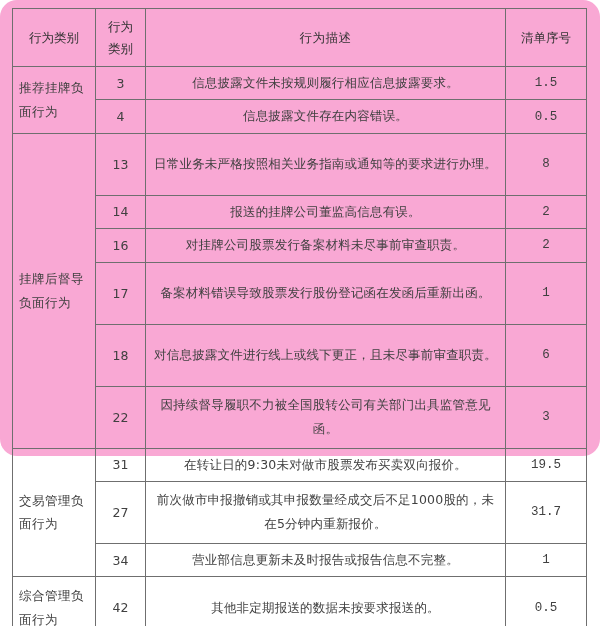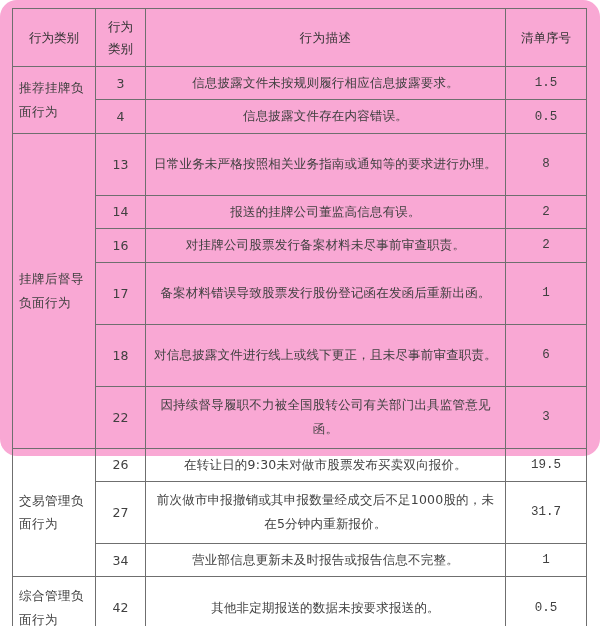--- a/index.html
+++ b/index.html
@@ -137,21 +137,21 @@
         <td class="cnt">6</td>
       </tr>
       <tr class="r-two">
         <td class="num">22</td>
         <td class="desc">因持续督导履职不力被全国股转公司有关部门出具监管意见函。</td>
         <td class="cnt">3</td>
       </tr>
 
       <tr class="r-one">
         <td class="cat" rowspan="3">交易管理负面行为</td>
-        <td class="num">26</td>
+        <td class="num">31</td>
         <td class="desc">在转让日的9:30未对做市股票发布买卖双向报价。</td>
         <td class="cnt">19.5</td>
       </tr>
       <tr class="r-two">
         <td class="num">27</td>
         <td class="desc">前次做市申报撤销或其申报数量经成交后不足1000股的，未在5分钟内重新报价。</td>
         <td class="cnt">31.7</td>
       </tr>
       <tr class="r-one">
         <td class="num">34</td>

